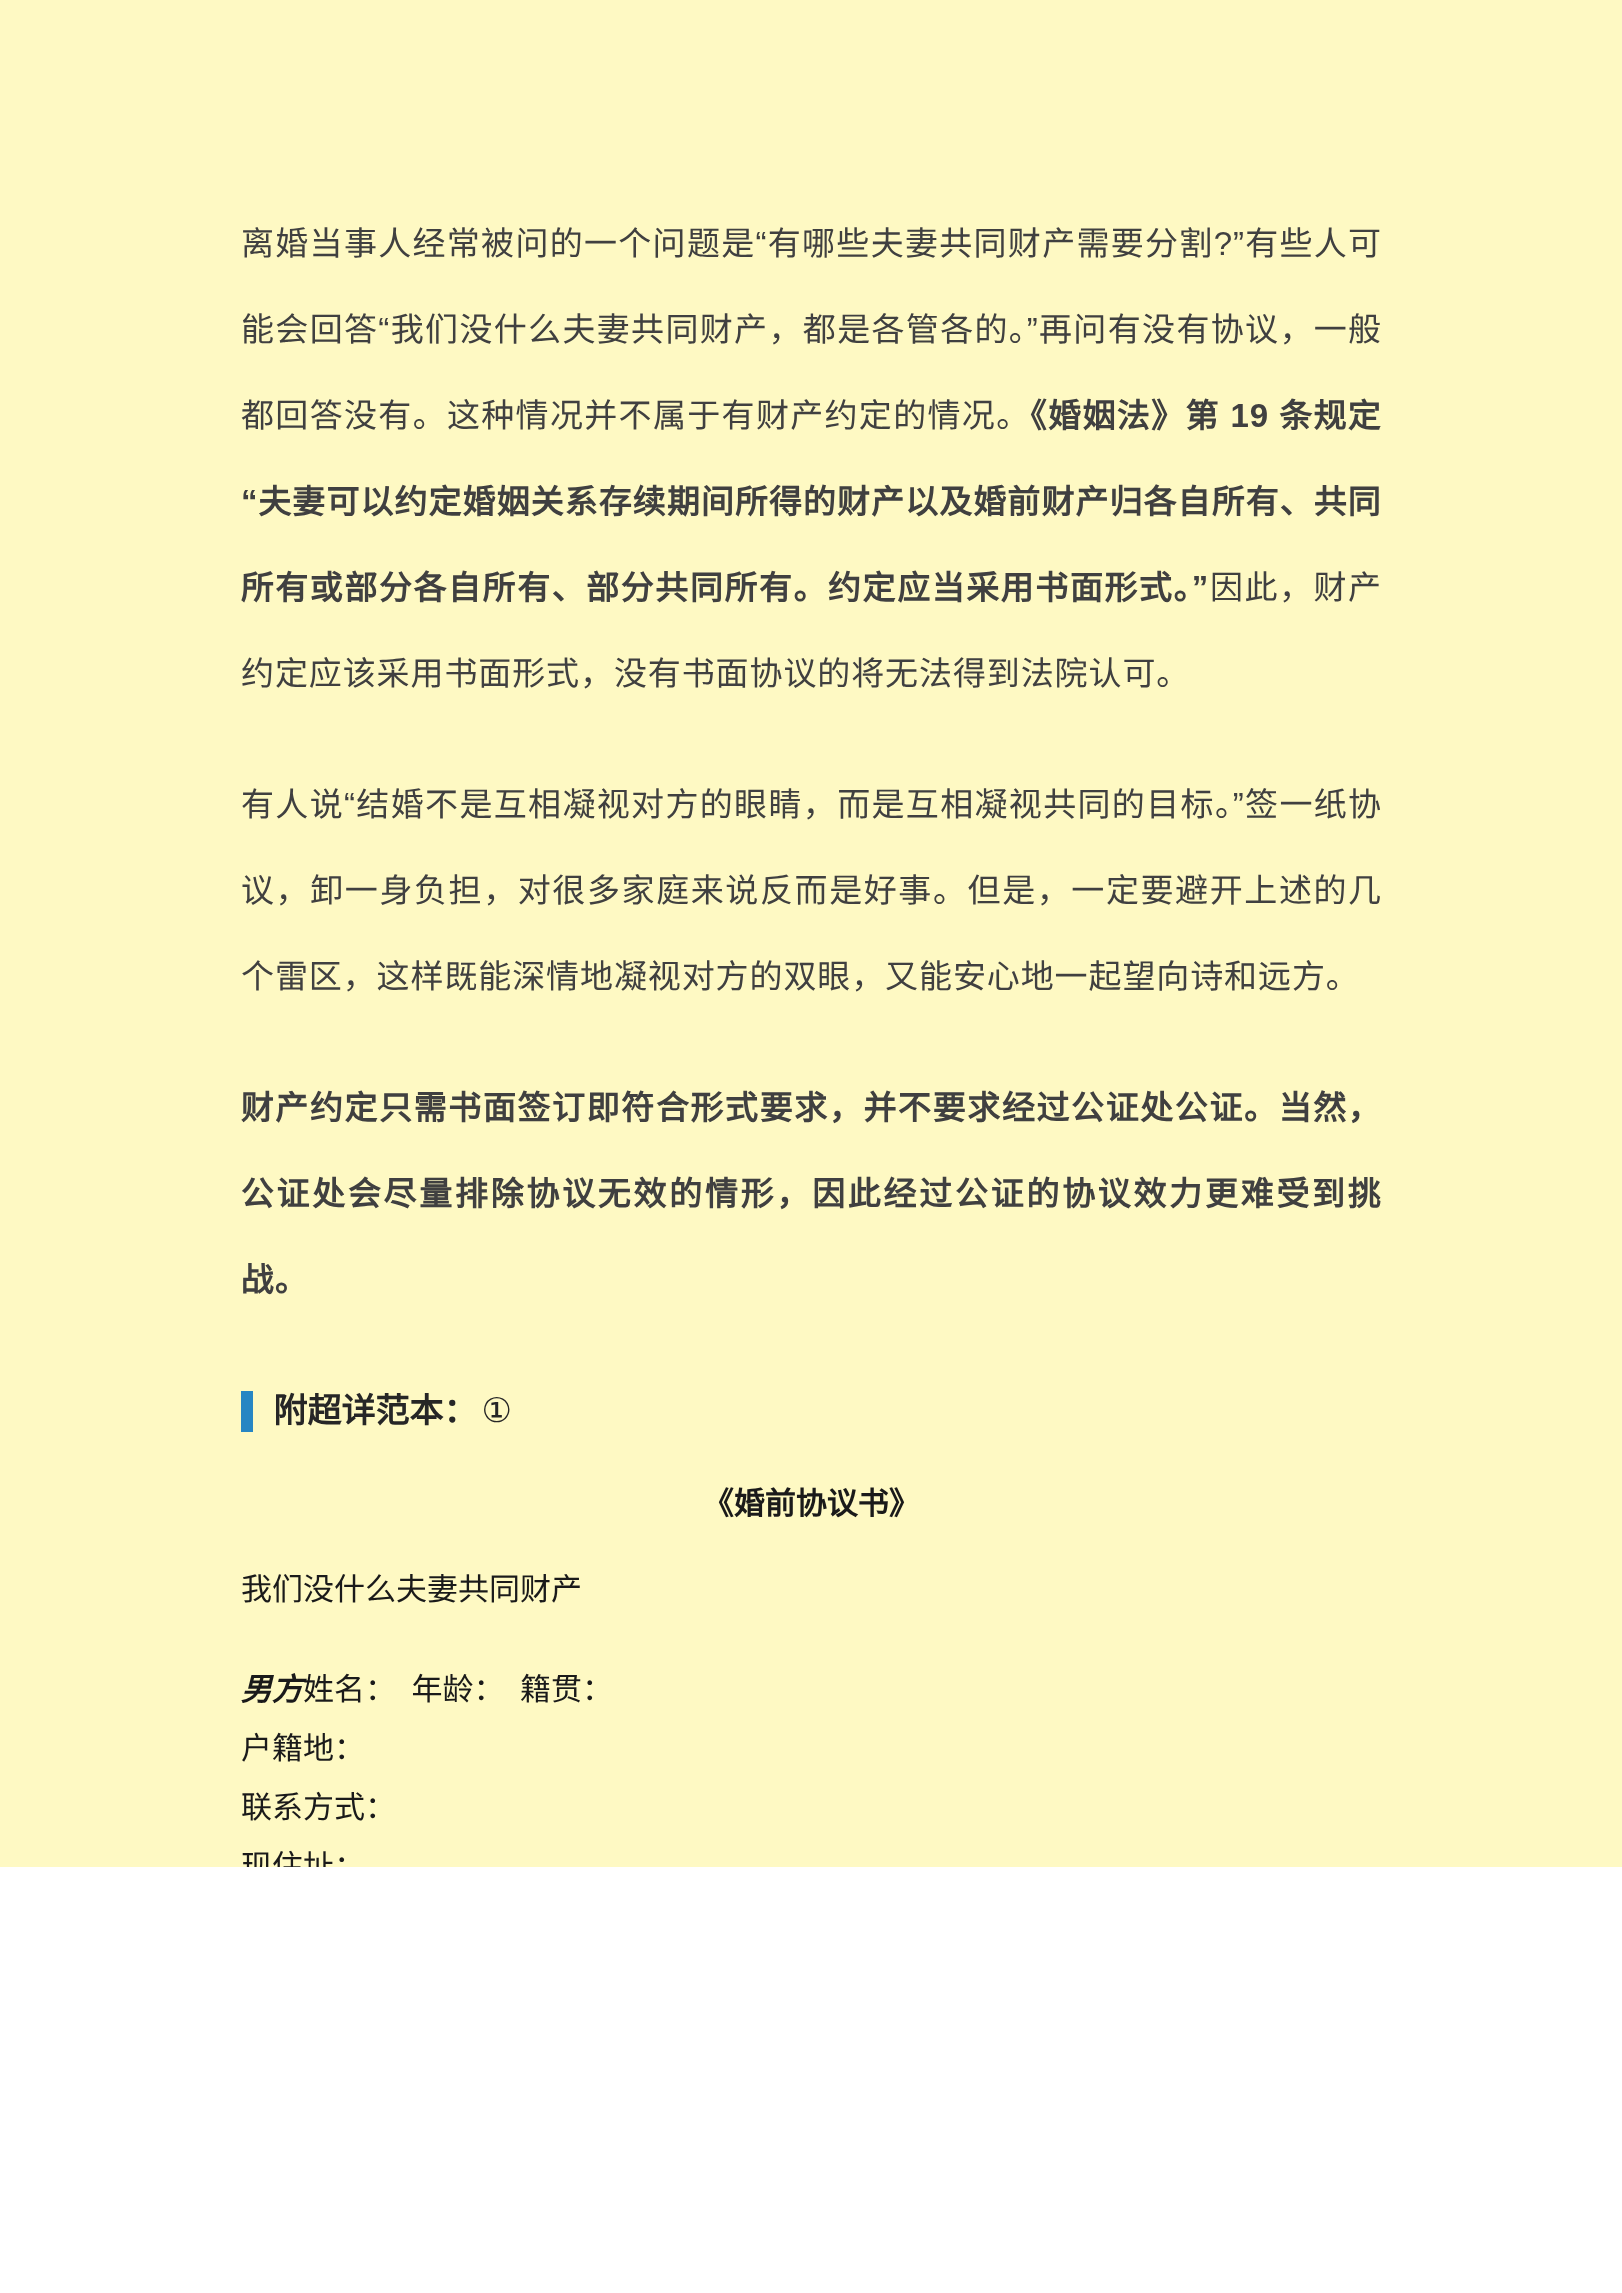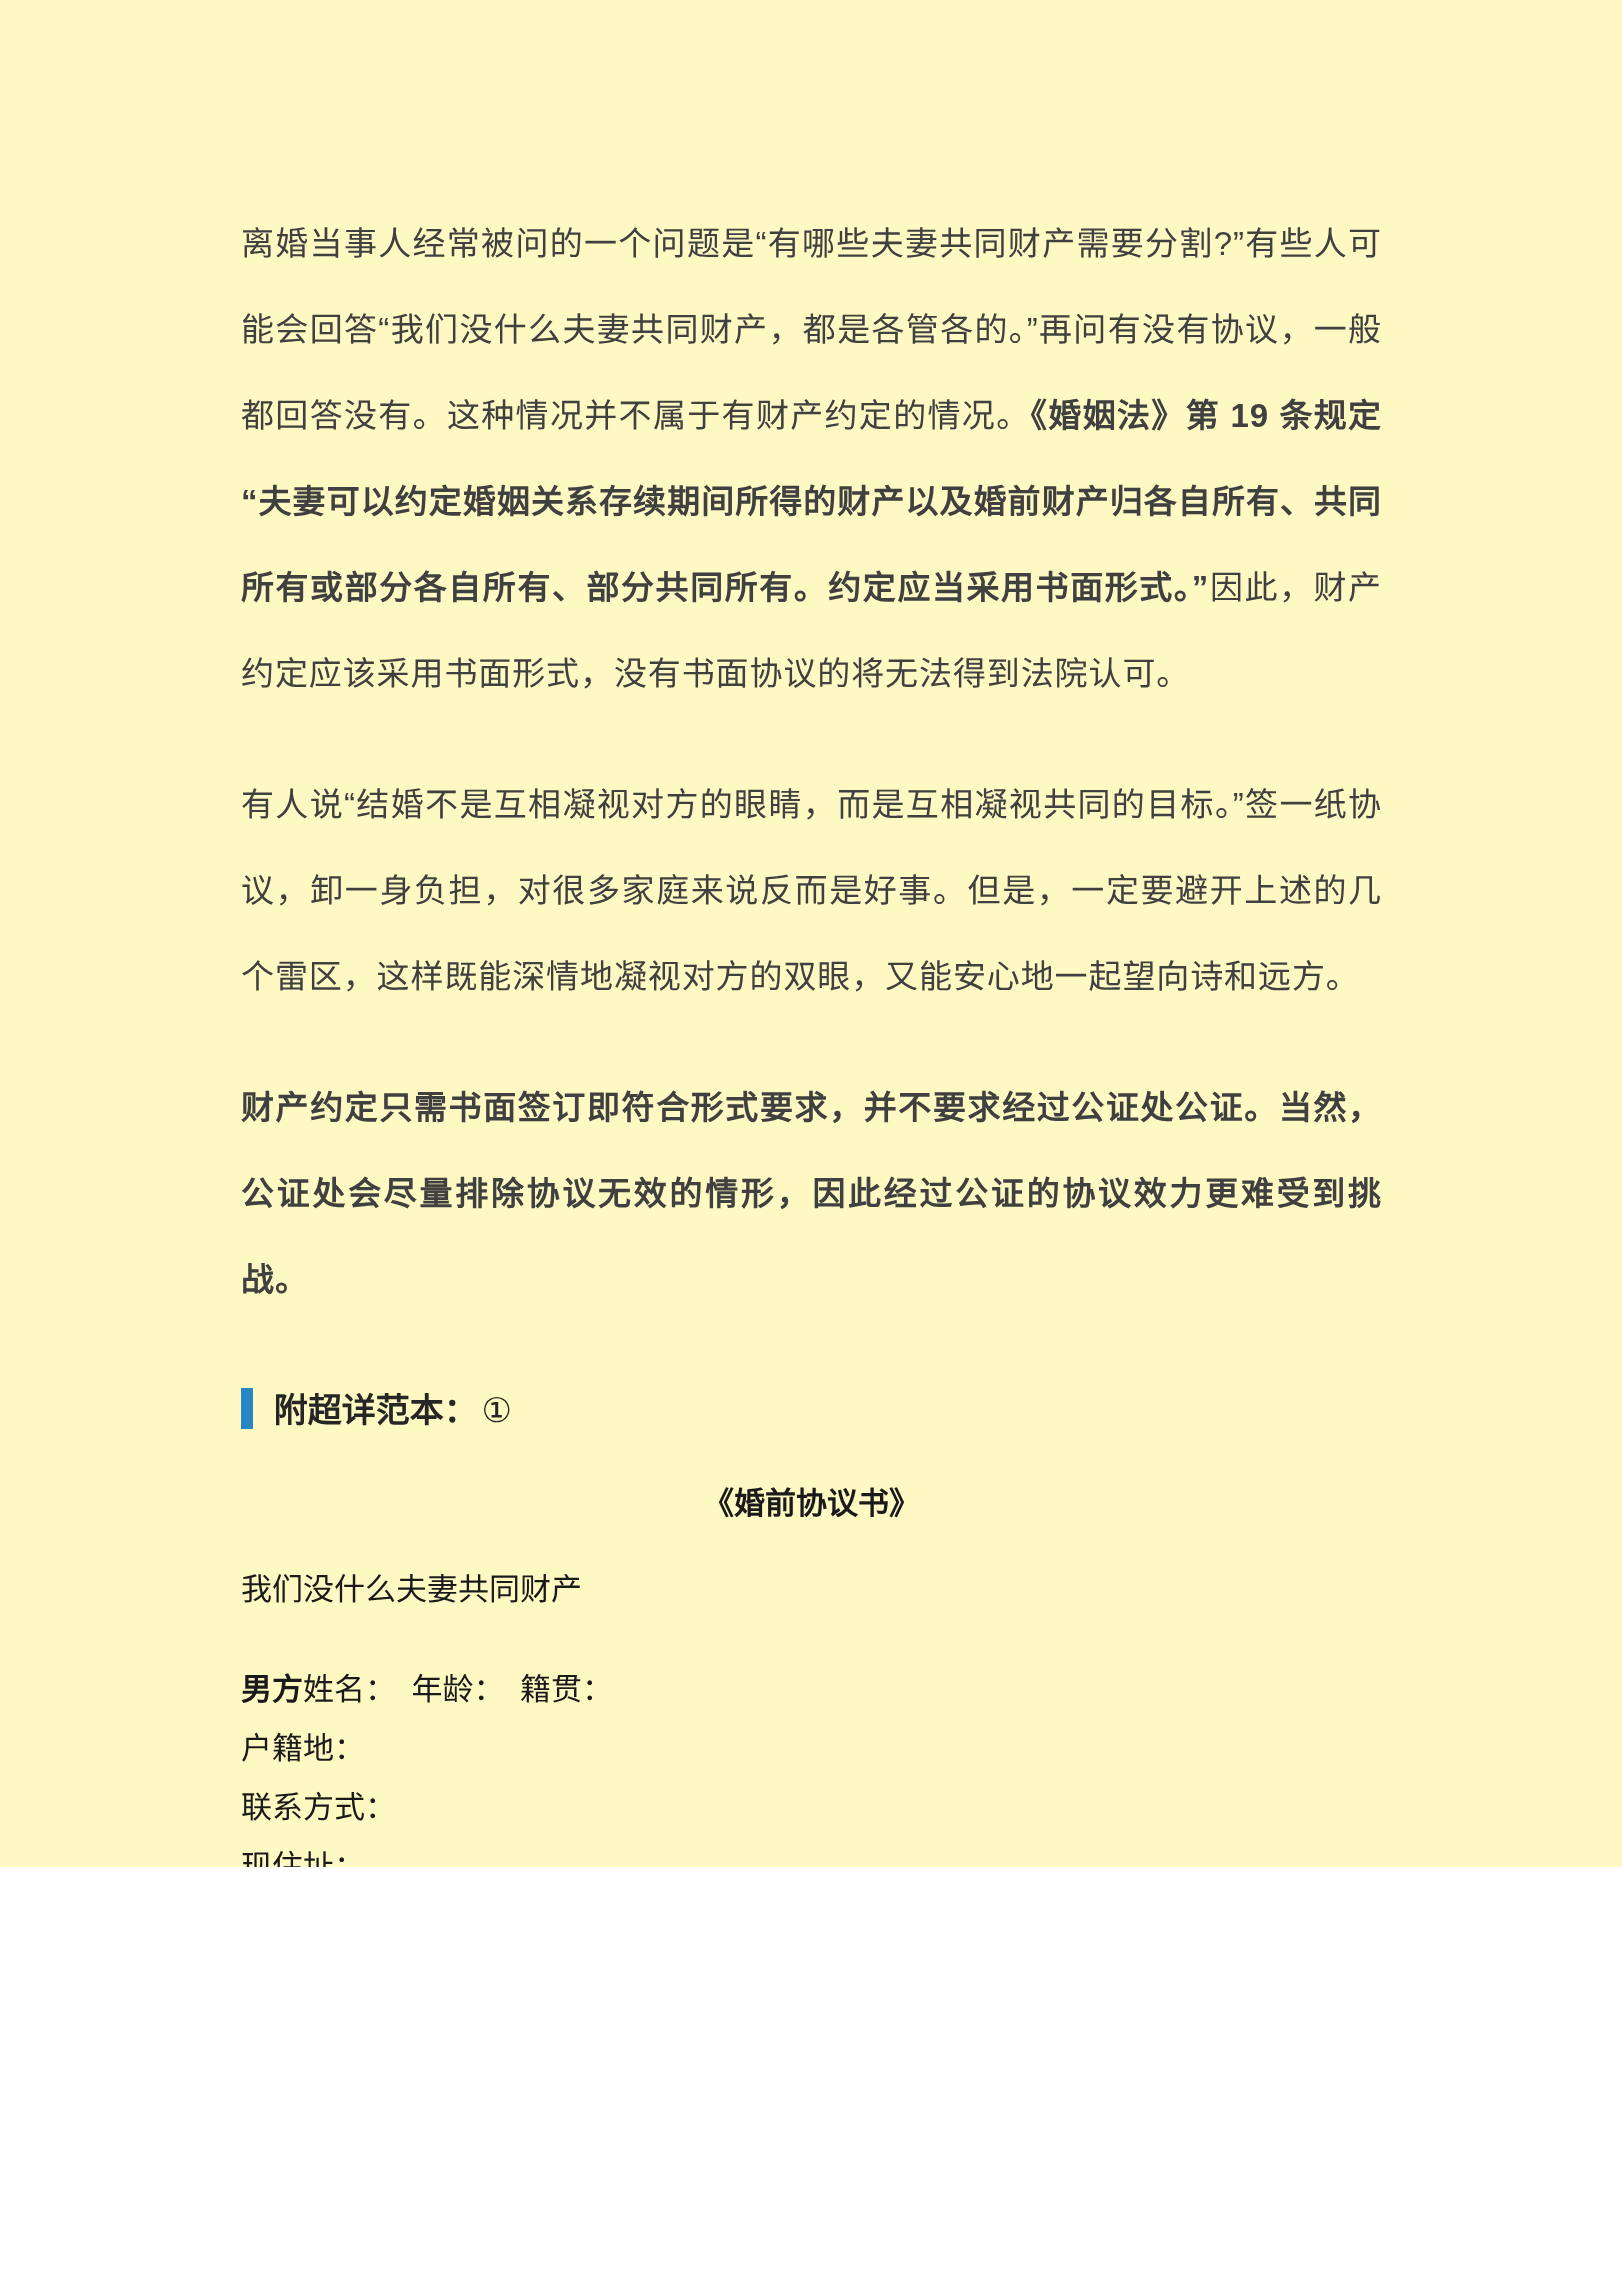--- a/index.html
+++ b/index.html
@@ -26,21 +26,21 @@
     color: #404040;
     text-align: justify;
     letter-spacing: 0.9px;
   }
   .bold {
     font-weight: 700;
   }
   
   .section-heading {
     display: flex;
-    align-items: flex-start;
+    align-items: flex-end;
     margin: 65px 0 42px 0;
     font-family: "Liberation Sans", "DejaVu Sans", sans-serif;
     font-size: 34px;
     line-height: 44px;
     color: #262626;
   }
   .accent-bar {
     display: inline-block;
     width: 11.8px;
     height: 41px;
@@ -70,20 +70,21 @@
     margin: 0 0 41px 0;
   }
   .doc-line {
     margin: 0;
   }
   .party-block {
     margin: 0 0 36px 0;
   }
   .doc-bold {
     font-weight: 700;
+    font-style: italic;
   }
 </style>
 </head>
 <body>
 
 <div class="page">
   <div class="content">
 
     <p class="body-text"><span>离婚当事人经常被问的一个问题是“有哪些夫妻共同财产需要分割?”有些人可能会回答“我们没什么夫妻共同财产，都是各管各的。”再问有没有协议，一般都回答没有。这种情况并不属于有财产约定的情况。</span><span class="bold">《婚姻法》第 19 条规定“夫妻可以约定婚姻关系存续期间所得的财产以及婚前财产归各自所有、共同所有或部分各自所有、部分共同所有。约定应当采用书面形式。”</span><span>因此，财产约定应该采用书面形式，没有书面协议的将无法得到法院认可。</span></p>
 

